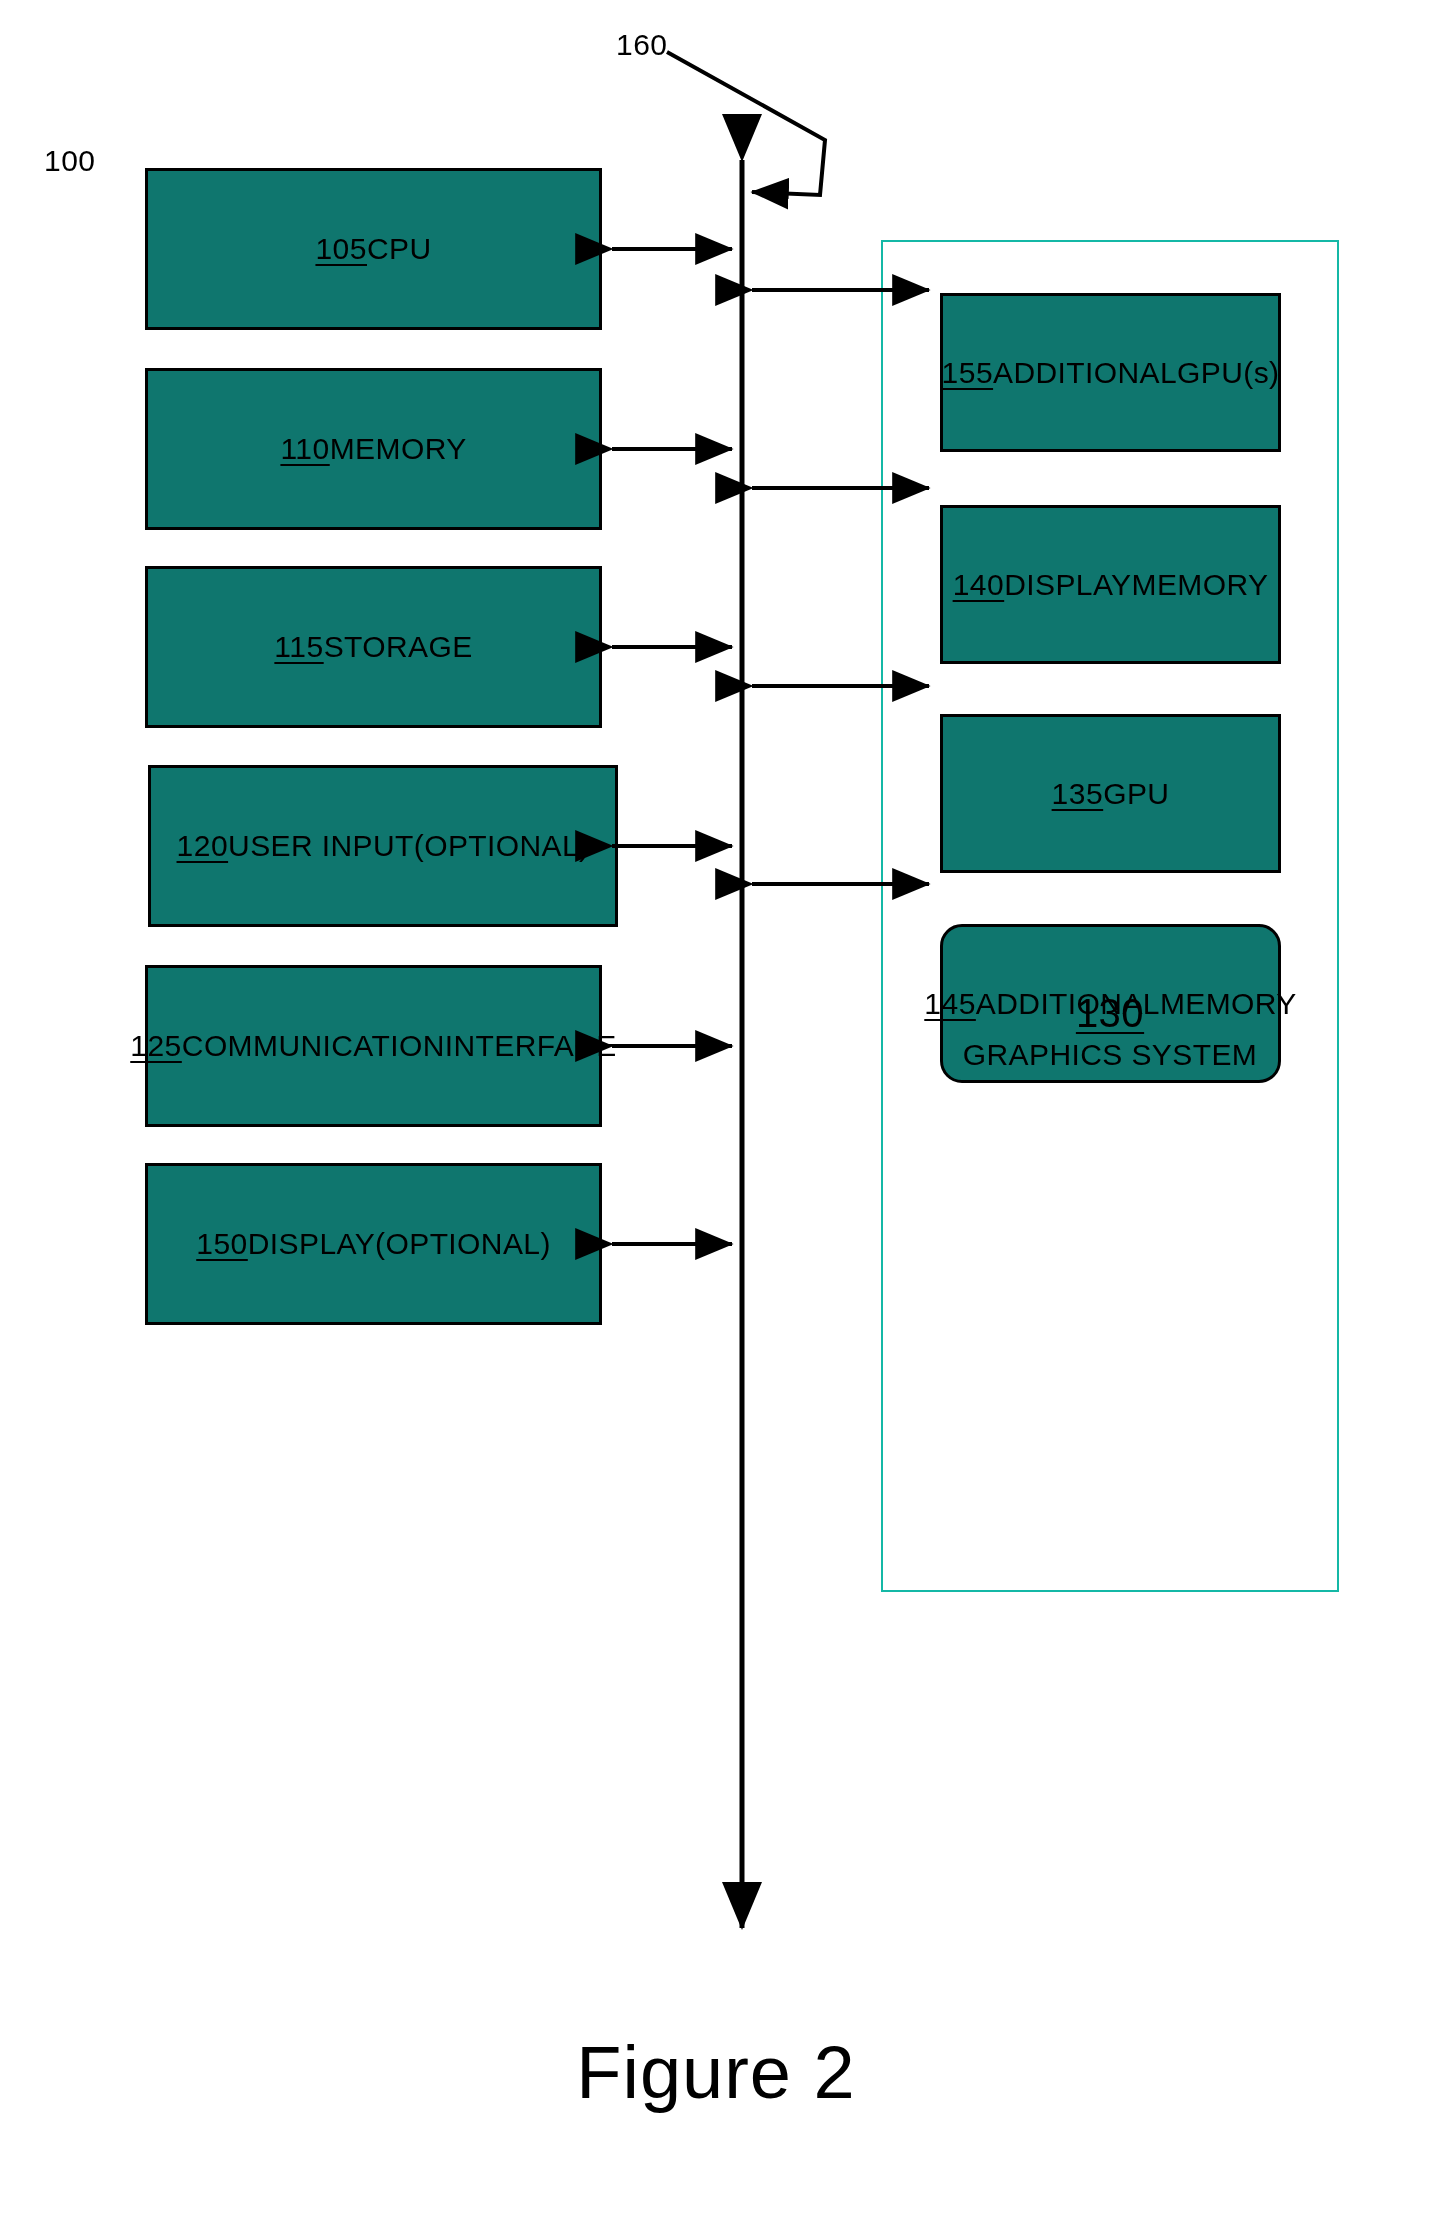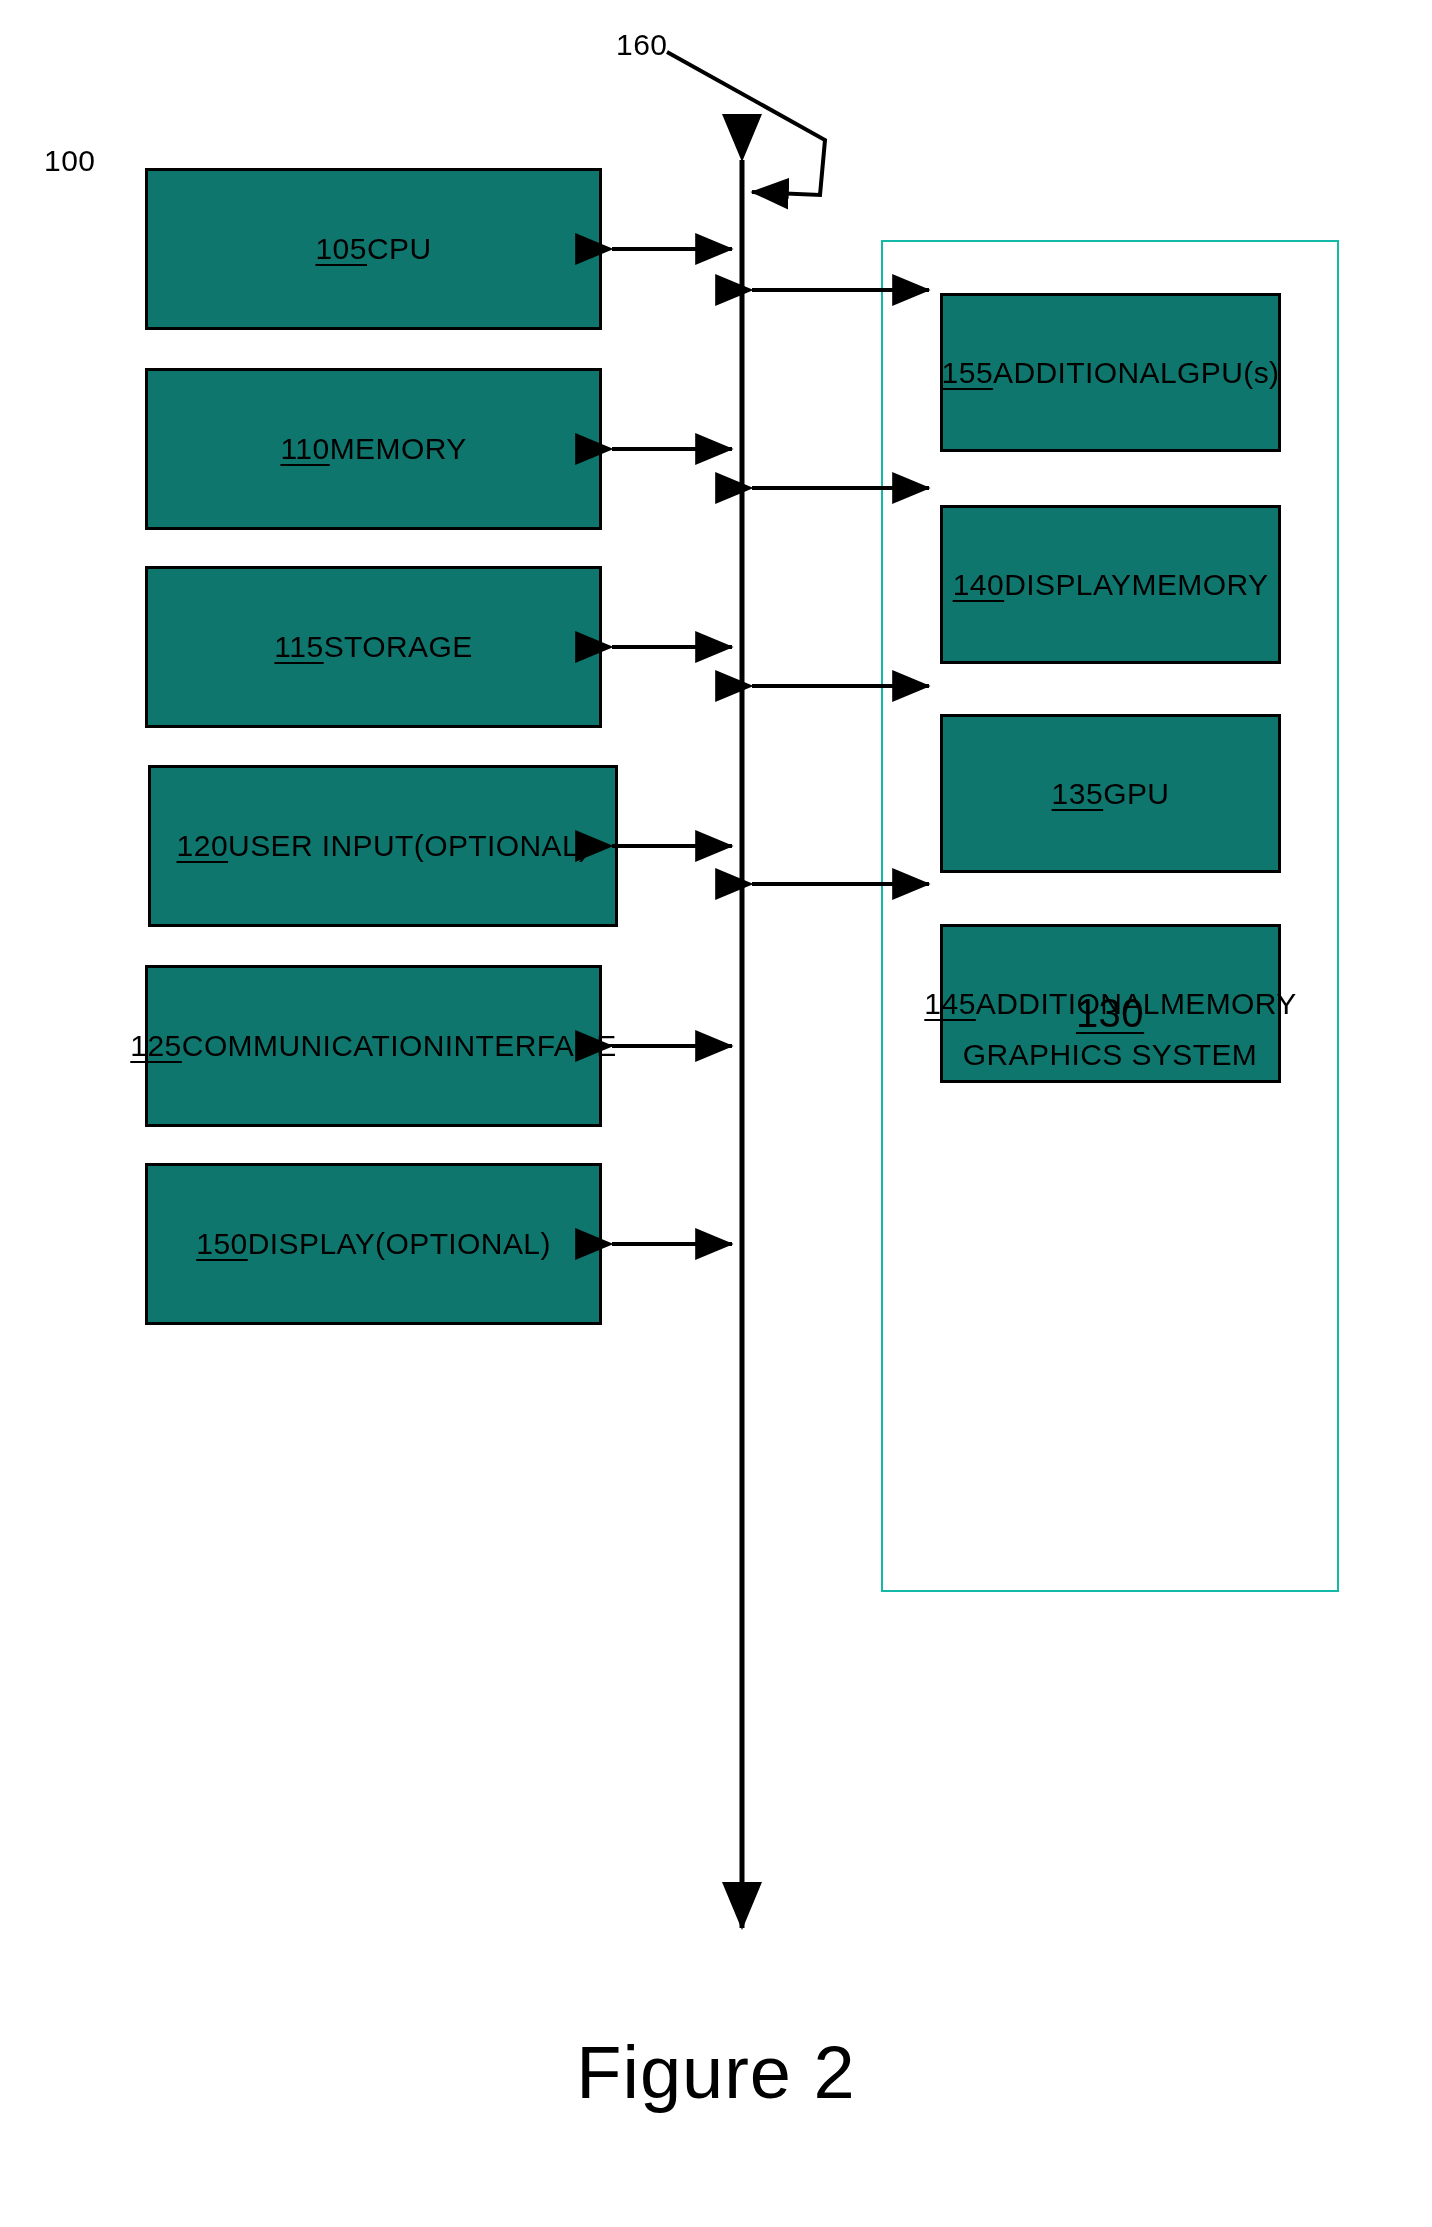--- a/index.html
+++ b/index.html
@@ -157,21 +157,21 @@
       <div class="num">140</div>
       <div class="lbl">DISPLAY</div>
       <div class="lbl">MEMORY</div>
     </div>
 
     <div class="box" id="box-135" style="left:57px; top:472px; width:341px; height:159px;">
       <div class="num">135</div>
       <div class="lbl">GPU</div>
     </div>
 
-    <div class="box" id="box-145" style="left:57px; top:682px; width:341px; height:159px;">
+    <div class="box" id="box-145" style="left:57px; top:682px; width:341px; height:159px;border-radius:22px;">
       <div class="num">145</div>
       <div class="lbl">ADDITIONAL</div>
       <div class="lbl">MEMORY</div>
     </div>
 
     <div class="container-label" style="top:749px;">
       <div class="num">130</div>
       <div class="lbl">GRAPHICS SYSTEM</div>
     </div>
   </div>

